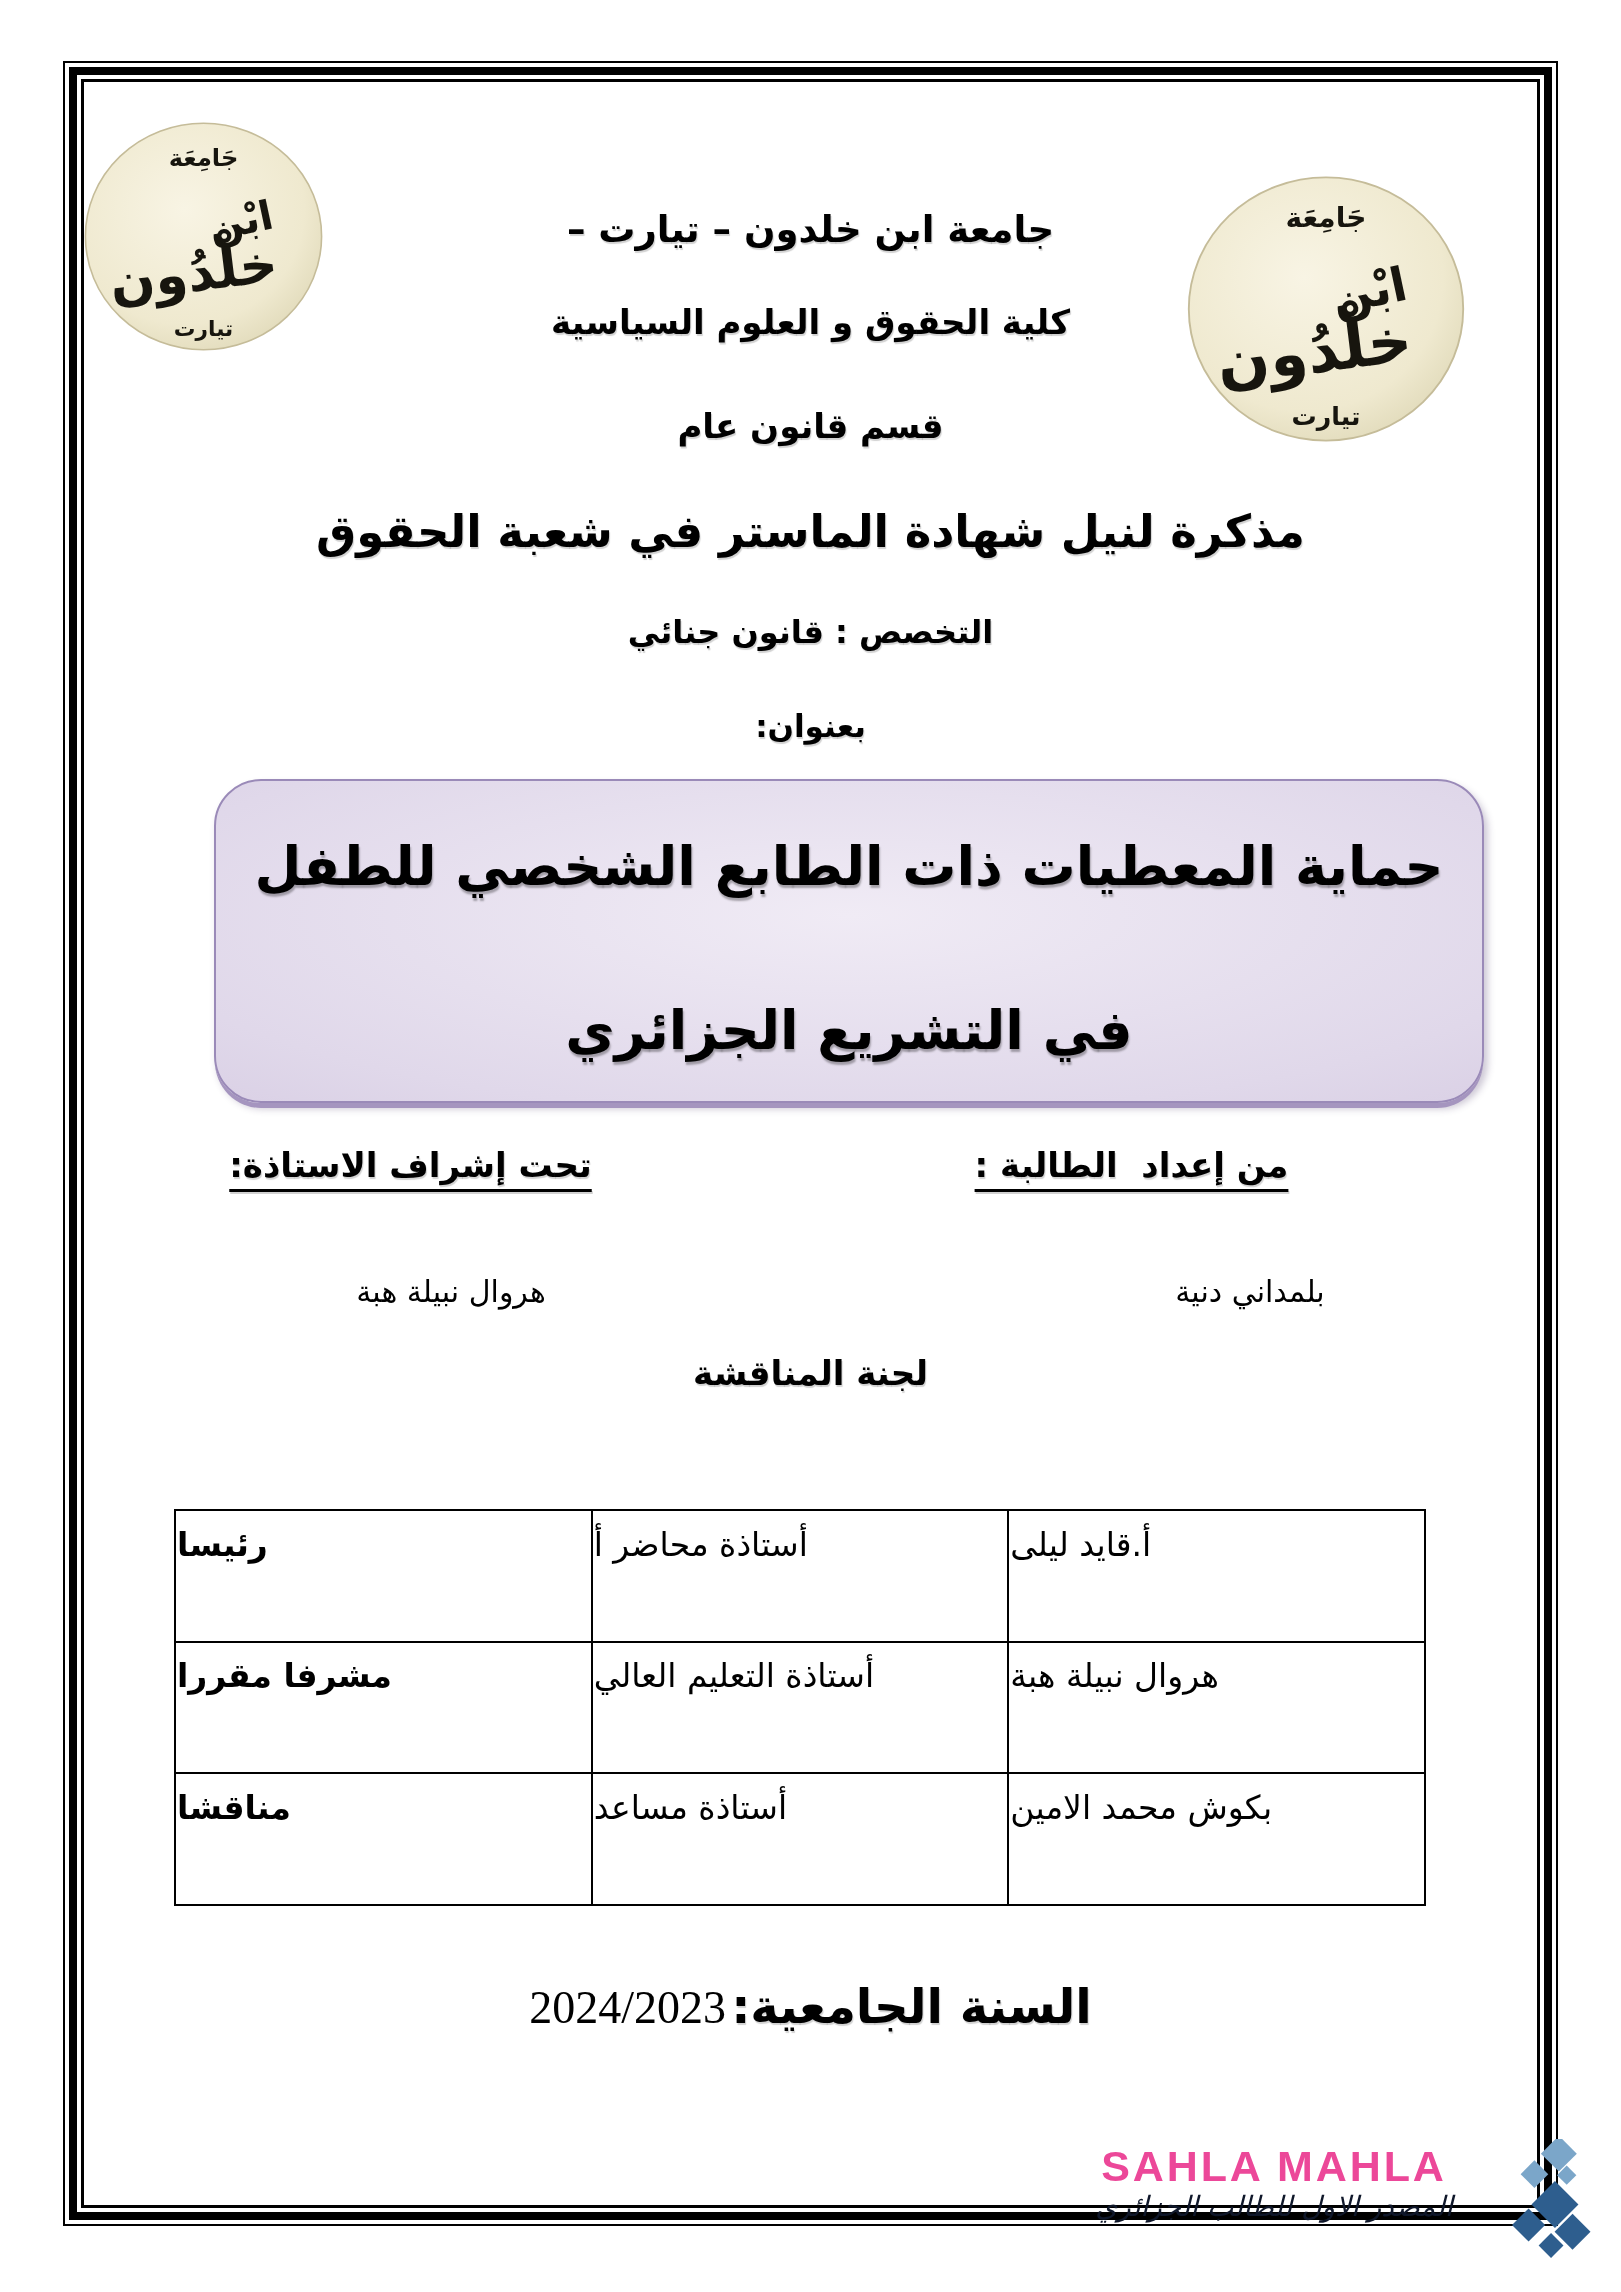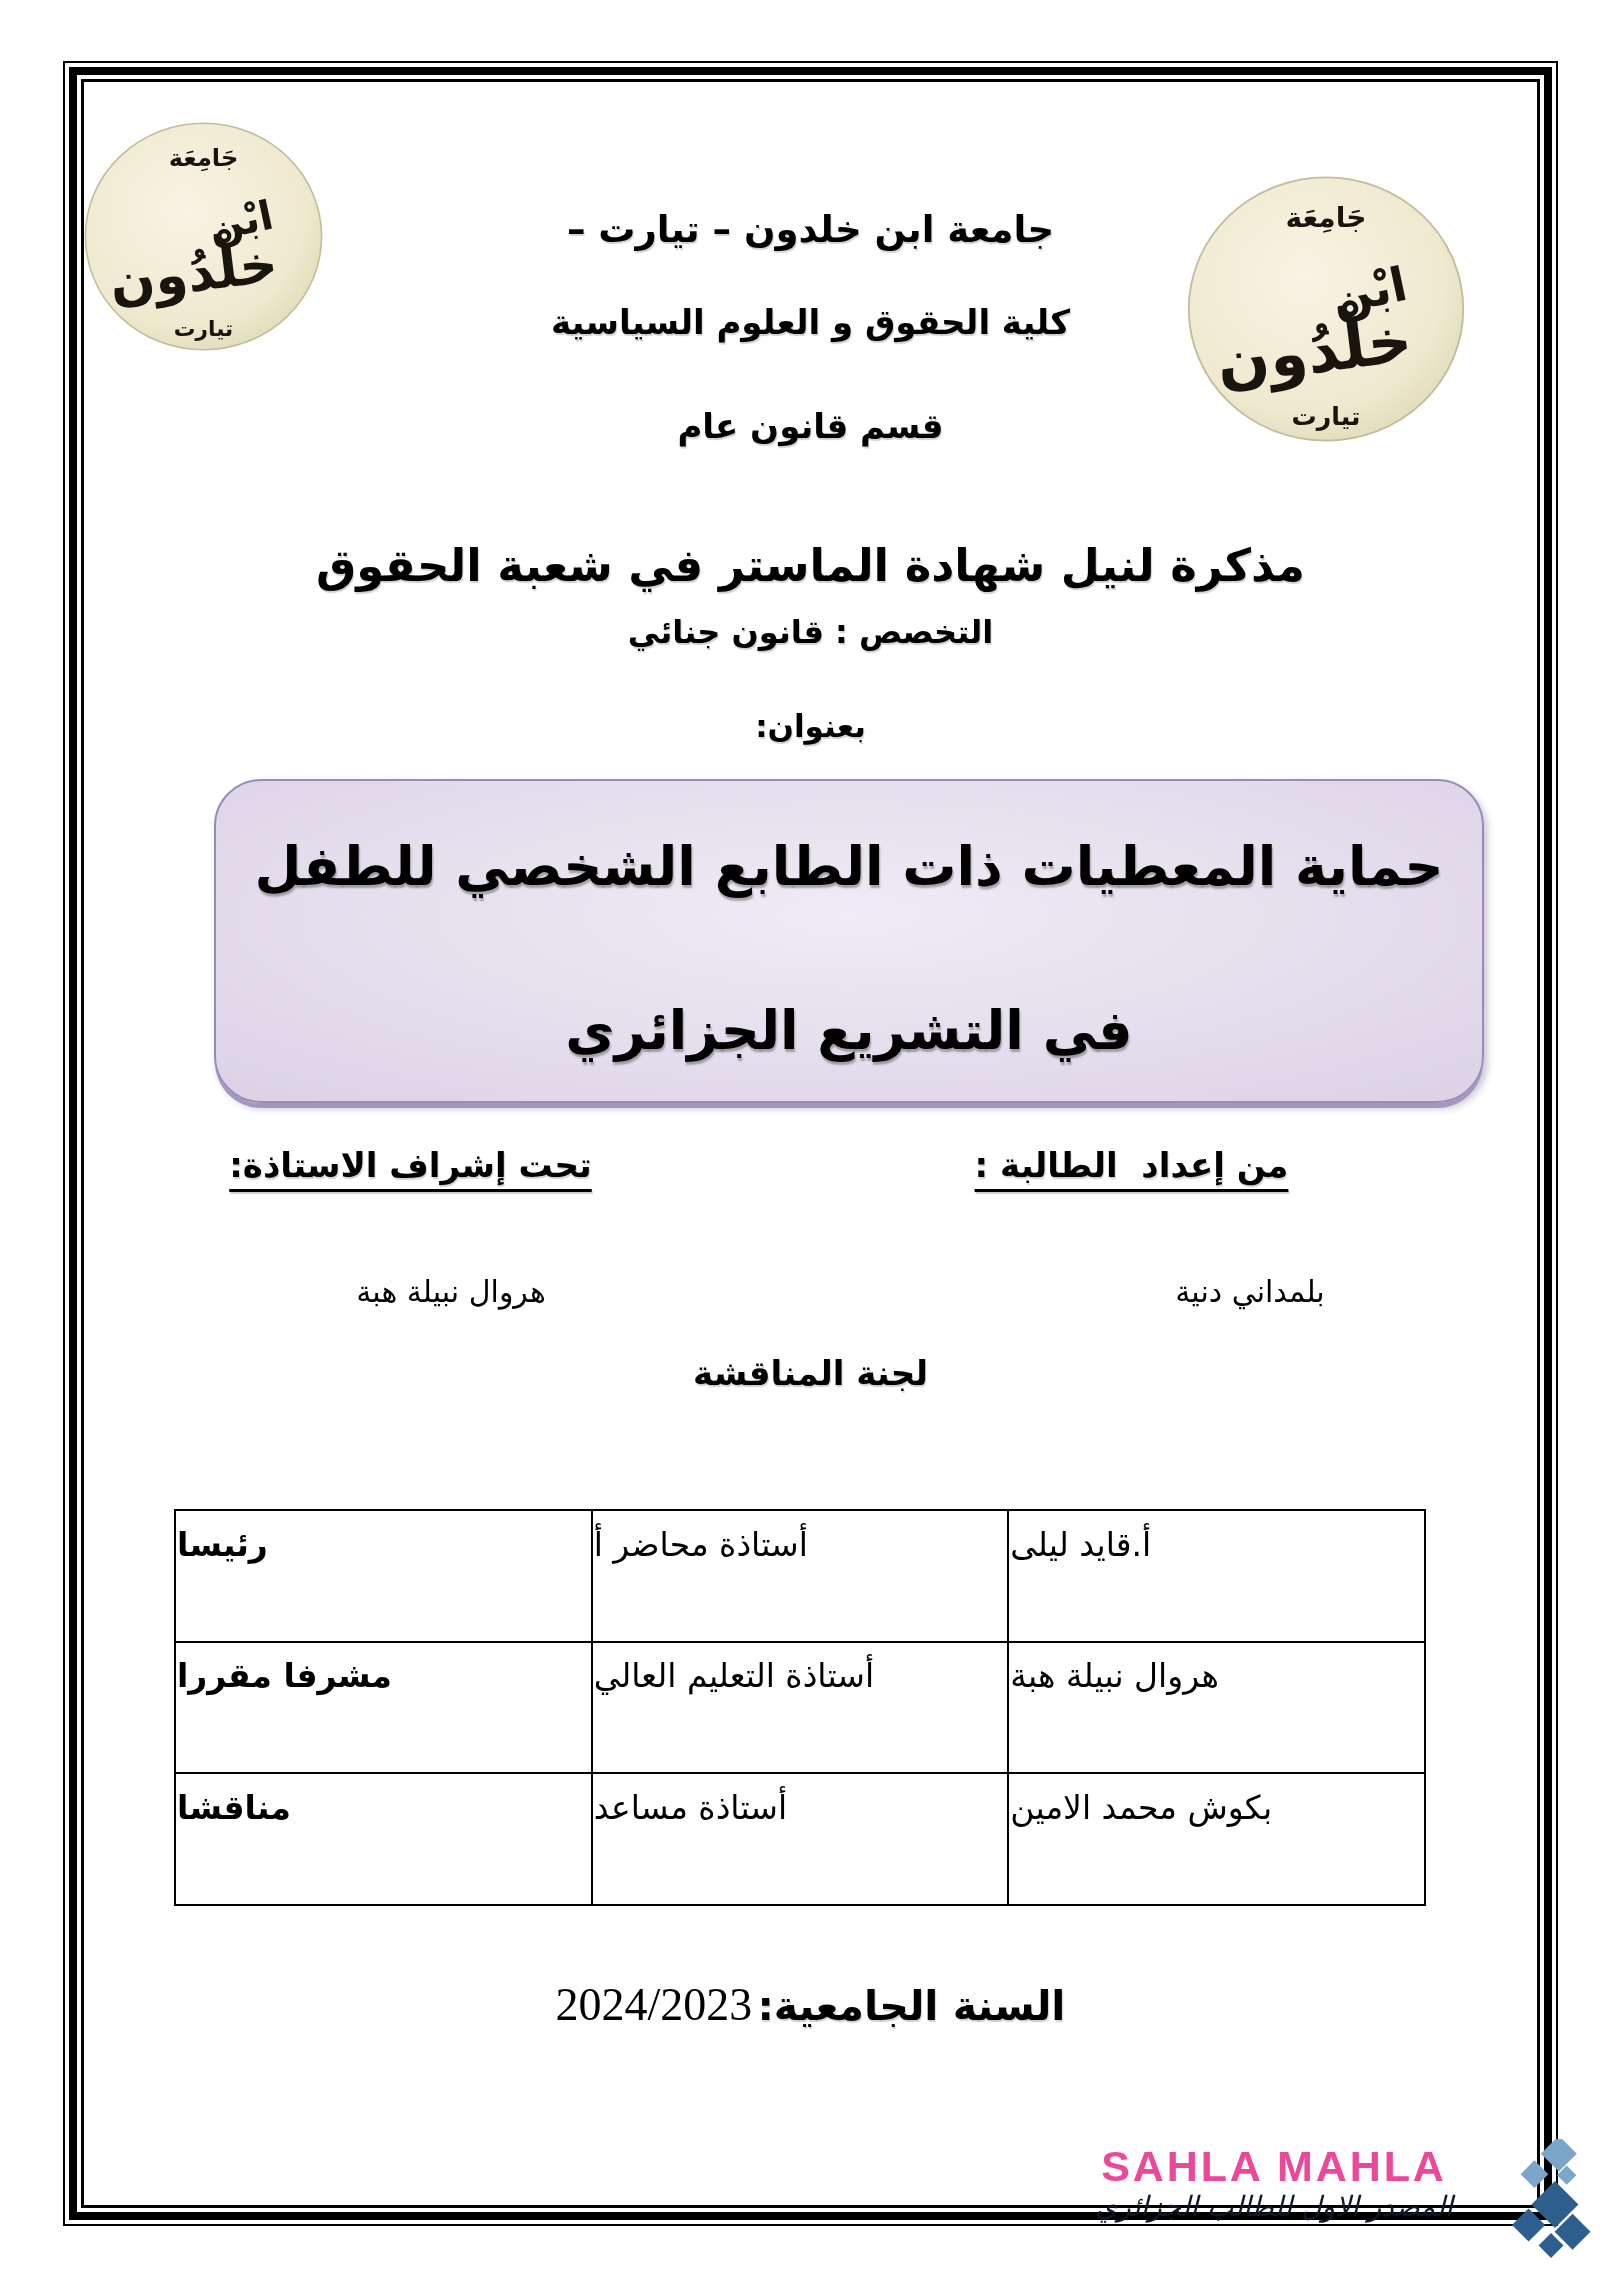--- a/index.html
+++ b/index.html
@@ -20,21 +20,21 @@
   .seal{position:absolute;}
   .seal-left{left:83px;top:116px;width:241px;height:241px;}
   .seal-right{left:1181px;top:169px;width:290px;height:280px;}
 
   
   .hline{position:absolute;left:98px;right:98px;text-align:center;font-weight:bold;
          text-shadow:1px 2px 1px rgba(0,0,0,0.18);}
   .h-university{top:208px;font-size:37px;}
   .h-faculty{top:302px;font-size:34px;}
   .h-department{top:406px;font-size:34px;}
-  .h-thesis{top:505px;font-size:45px;margin-top:34px;}
+  .h-thesis{top:505px;font-size:45px;}
   .h-specialty{top:613px;font-size:32px;}
   .h-titled{top:708px;font-size:31px;}
 
   
   .title-box{
     position:absolute;left:170px;top:779px;width:1266px;height:320px;
     border:2px solid #9a8ab8;border-radius:47px;
     background:radial-gradient(ellipse 120% 130% at 50% 42%, #f0ebf5 0%, #e0d8ea 48%, #c9bcd8 100%);
     box-shadow:0 5.9px 0 -1px #a595bf, 3.9px 5.9px 7.8px rgba(60,40,90,0.25);
     margin-left:44px;
@@ -62,21 +62,21 @@
     border-collapse:collapse;table-layout:fixed;
   }
   table.committee td{
     border:2px solid #000;height:115px;vertical-align:top;
     padding-top:13.7px;text-align:left;font-size:33px;
   }
   td.role-cell{font-weight:bold;}
 
   
   .year-line{position:absolute;left:98px;right:98px;top:1978px;text-align:center;}
-  .year-label{font-weight:bold;font-size:41px;text-shadow:1px 2px 1px rgba(0,0,0,0.18);}
+  .year-label{font-weight:bold;font-size:48px;text-shadow:1px 2px 1px rgba(0,0,0,0.18);}
   .year-value{font-family:Liberation Serif, serif;font-weight:normal;font-size:46px;}
 
   
   .watermark{position:absolute;left:1029px;top:2145px;width:490px;text-align:center;z-index:5;}
   .wm-brand{color:#ec4899;font-family:"Liberation Sans","DejaVu Sans",sans-serif;
             font-weight:bold;font-size:43px;letter-spacing:2.9px;line-height:1.0;}
   .wm-tagline{color:#0f172a;font-size:28px;font-style:italic;margin-top:2px;}
   .wm-mark{position:absolute;left:1509px;top:2139px;width:88px;height:127px;z-index:6;}
 </style>
 </head>

